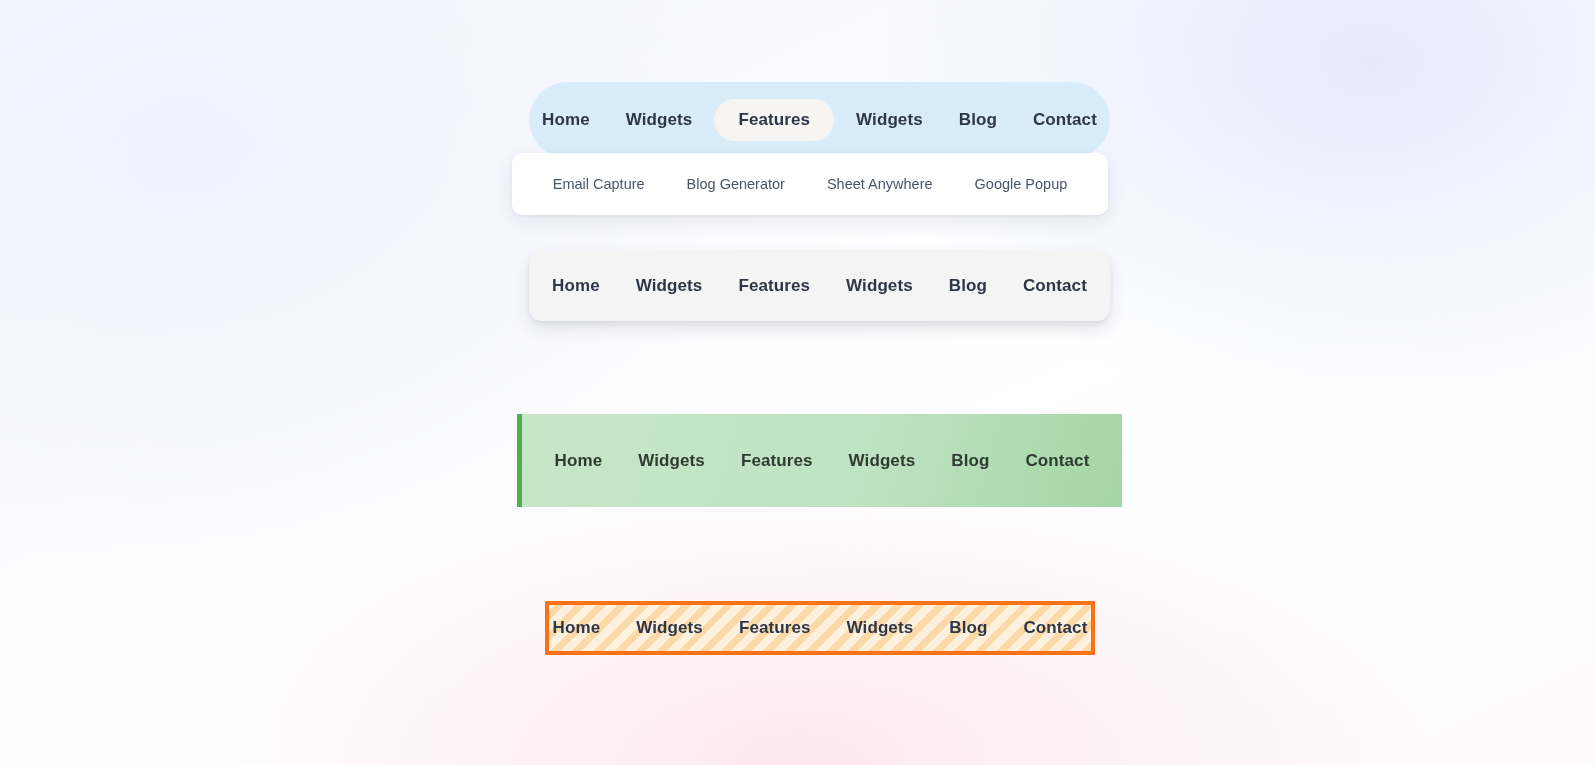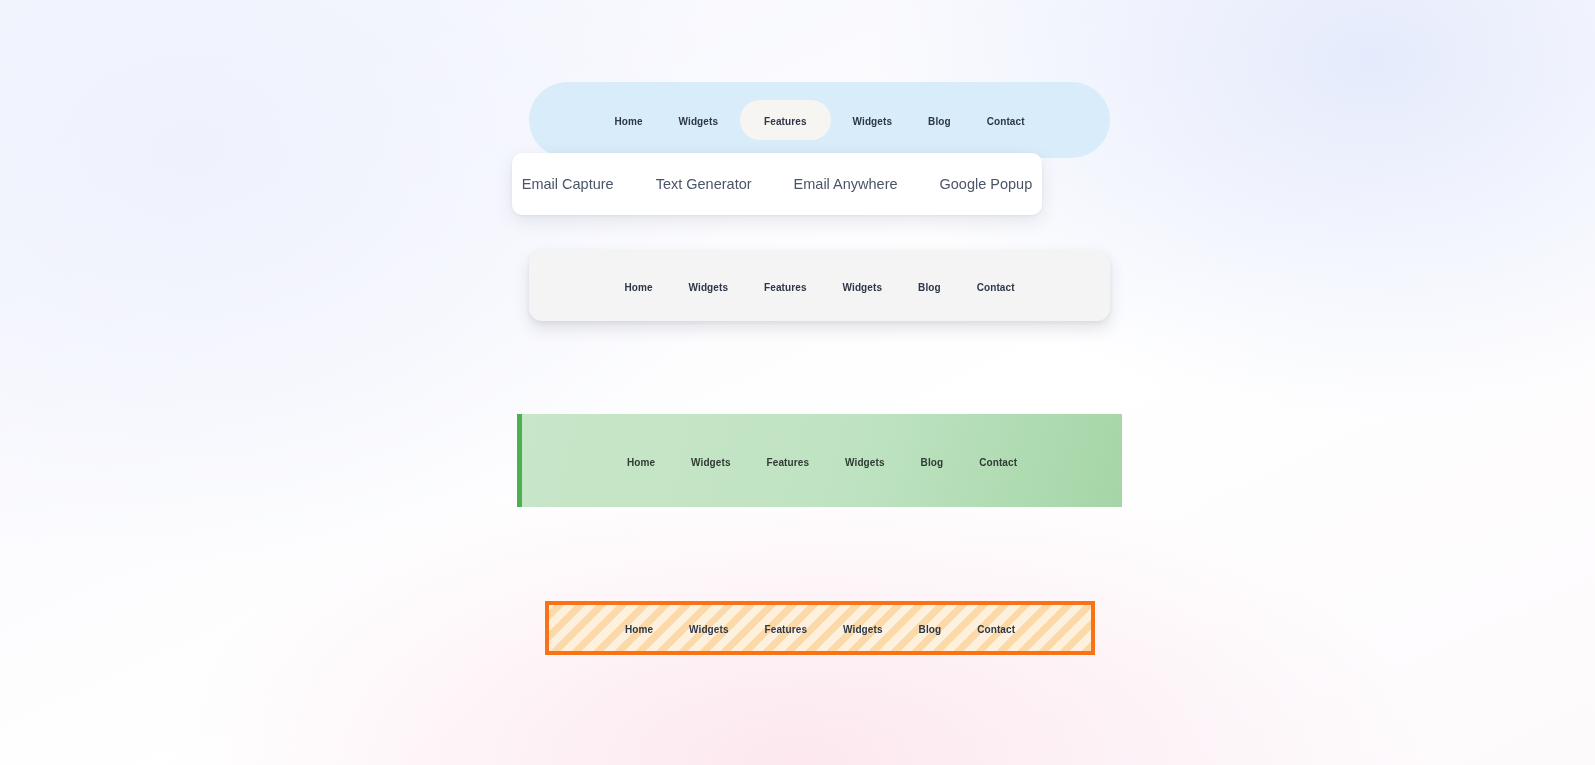--- a/index.html
+++ b/index.html
@@ -35,21 +35,21 @@
   }
 
   
   .nav-list {
     display: flex;
     align-items: center;
     list-style: none;
   }
   .nav-link {
     color: #2d3748;
-    font-size: 10px;
+    font-size: 17px;
     font-weight: 600;
     letter-spacing: 0.1px;
     white-space: nowrap;
     text-decoration: none;
     display: inline-block;
   }
 
   
   .navbar-blue {
     position: absolute;
@@ -69,21 +69,21 @@
     background: #f7f5f2;
     border-radius: 24px;
     padding: 11px 24px;
     margin: 0 4px;
   }
 
   .dropdown-panel {
     position: absolute;
     left: 512px;
     top: 153px;
-    width: 530px;
+    width: 596px;
     height: 62px;
     background: #ffffff;
     border-radius: 10px;
     box-shadow: 0 6px 18px rgba(40,50,80,0.10), 0 1px 3px rgba(40,50,80,0.06);
     display: flex;
     align-items: center;
     justify-content: center;
   }
   .dropdown-panel .nav-list { gap: 0; }
   .dropdown-item { padding: 0 21px; }
@@ -167,22 +167,22 @@
         <li class="nav-item is-active"><a class="nav-link" href="#">Features</a></li>
         <li class="nav-item"><a class="nav-link" href="#">Widgets</a></li>
         <li class="nav-item"><a class="nav-link" href="#">Blog</a></li>
         <li class="nav-item"><a class="nav-link" href="#">Contact</a></li>
       </ul>
   </nav>
 
   <div class="dropdown-panel">
     <ul class="nav-list">
         <li class="dropdown-item"><a class="dropdown-link" href="#">Email Capture</a></li>
-        <li class="dropdown-item"><a class="dropdown-link" href="#">Text Generator</a></li>
-        <li class="dropdown-item"><a class="dropdown-link" href="#">Email Anywhere</a></li>
+        <li class="dropdown-item"><a class="dropdown-link" href="#">Blog Generator</a></li>
+        <li class="dropdown-item"><a class="dropdown-link" href="#">Sheet Anywhere</a></li>
         <li class="dropdown-item"><a class="dropdown-link" href="#">Google Popup</a></li>
       </ul>
   </div>
 
   <nav class="navbar-gray">
     <ul class="nav-list">
         <li class="nav-item"><a class="nav-link" href="#">Home</a></li>
         <li class="nav-item"><a class="nav-link" href="#">Widgets</a></li>
         <li class="nav-item"><a class="nav-link" href="#">Features</a></li>
         <li class="nav-item"><a class="nav-link" href="#">Widgets</a></li>

